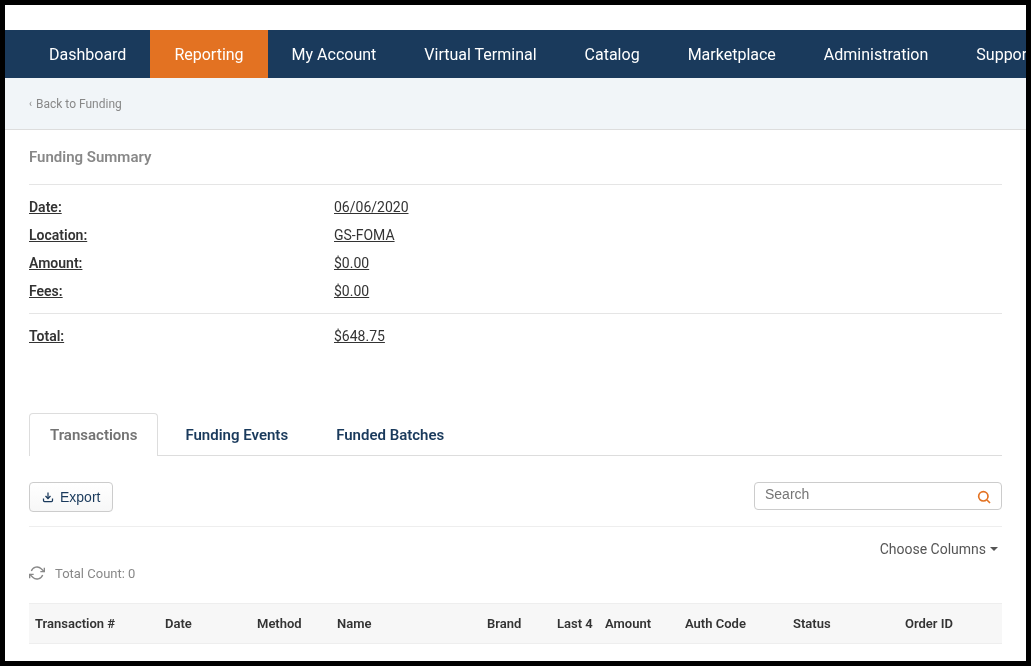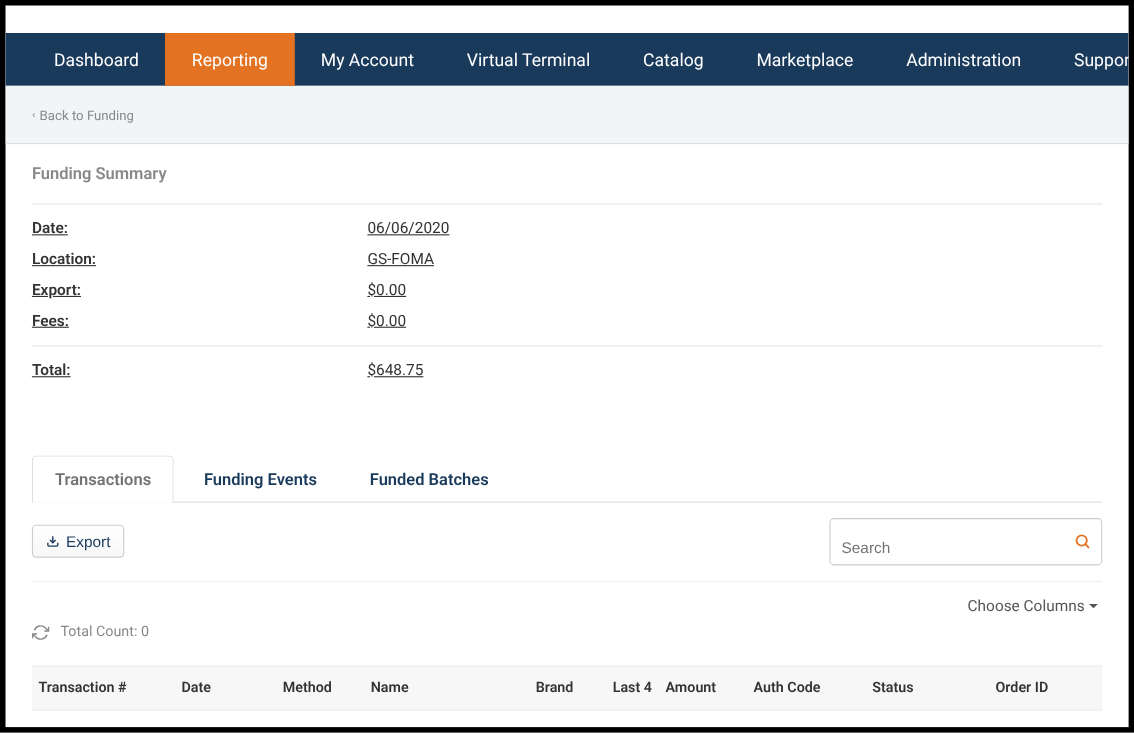--- a/index.html
+++ b/index.html
@@ -105,22 +105,21 @@
   }
   .tab.active {
     color: #737373;
     border-color: #ddd;
     border-radius: 4px 4px 0 0;
     background: #fff;
   }
   .toolbar {
     display: flex;
     justify-content: space-between;
-    align-items: center;
-    margin-top: 14px;
+    margin-top: 26px;
     padding-bottom: 14px;
     border-bottom: 1px solid #eee;
   }
   .export-btn {
     border: 1px solid #ccc;
     background: linear-gradient(#fff,#f7f7f7);
     color: #1a3a5c;
     padding: 6px 12px;
     border-radius: 4px;
     font-size: 14px;
@@ -130,21 +129,21 @@
     gap: 6px;
   }
   .search-wrap {
     position: relative;
     width: 248px;
   }
   .search-input {
     width: 100%;
     border: 1px solid #ccc;
     border-radius: 4px;
-    padding: 18px 32px 7px 10px;
+    padding: 3px 32px 7px 10px;
     font-size: 14px;
     color: #555;
   }
   .search-icon {
     position: absolute;
     right: 10px;
     top: 50%;
     transform: translateY(-50%);
     color: #e37222;
   }
@@ -231,21 +230,21 @@
     <hr class="summary-divider">
     <div class="summary-row">
       <div class="summary-label">Date:</div>
       <div class="summary-value">06/06/2020</div>
     </div>
     <div class="summary-row">
       <div class="summary-label">Location:</div>
       <div class="summary-value">GS-FOMA</div>
     </div>
     <div class="summary-row">
-      <div class="summary-label">Export:</div>
+      <div class="summary-label">Amount:</div>
       <div class="summary-value">$0.00</div>
     </div>
     <div class="summary-row">
       <div class="summary-label">Fees:</div>
       <div class="summary-value">$0.00</div>
     </div>
     <hr class="summary-divider">
     <div class="summary-row">
       <div class="summary-label">Total:</div>
       <div class="summary-value">$648.75</div>

